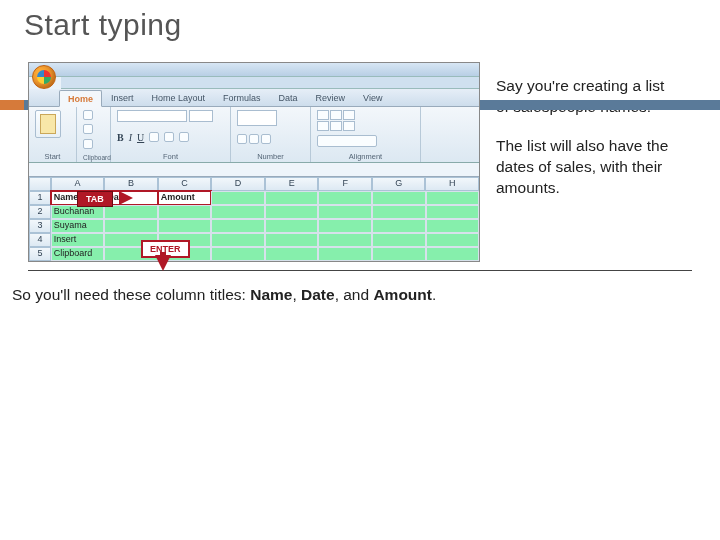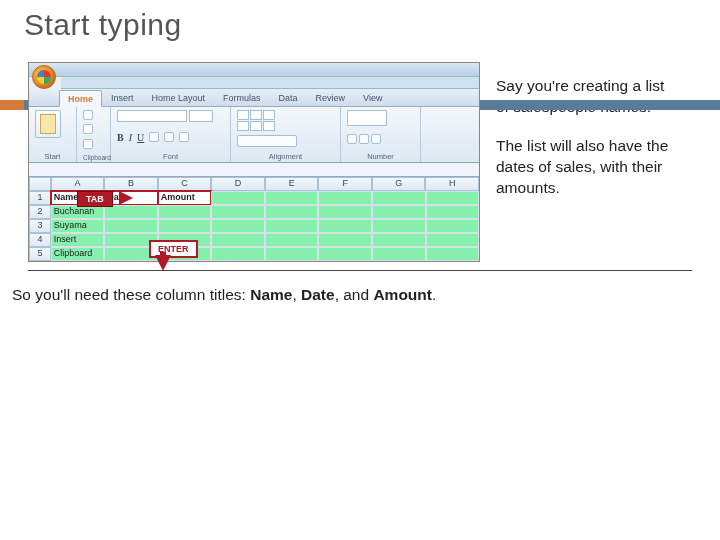--- a/index.html
+++ b/index.html
@@ -45,21 +45,21 @@
   .ch.sel{width:22px;}
   .ch.c{width:54px;}
   .row { display:flex; height:14px; }
   .rh { width:22px; border:1px solid #abc2d6; background:linear-gradient(#f2f7fb,#dde9f3); font-size:9px; color:#345; text-align:center;}
   .cell { width:54px; border:1px solid #d6e1eb; font-size:9px; padding:0 2px; color:#222; background:#86efac; }
   .cell.hdr { font-weight:bold; }
   .cell.hl { background:#fff; outline:2px solid #b01826; outline-offset:-1px; }
 
   .tab-badge { position:absolute; top:128px; left:48px; background:#b01826; color:#fff; font-size:9px; font-weight:bold; padding:2px 8px; border:1px solid #6a0a12;}
   .tab-arrow { position:absolute; top:128px; left:90px; width:0;height:0;border-top:7px solid transparent;border-bottom:7px solid transparent;border-left:14px solid #b01826;}
-  .enter-badge { position:absolute; top:177px; left:120px; background:#fff; color:#b01826; font-size:9px; font-weight:bold; padding:2px 7px; border:2px solid #b01826;}
+  .enter-badge { position:absolute; top:177px; left:112px; background:#fff; color:#b01826; font-size:9px; font-weight:bold; padding:2px 7px; border:2px solid #b01826;}
   .enter-arrow{ position:absolute; top:192px; left:126px; width:0;height:0;border-left:8px solid transparent;border-right:8px solid transparent;border-top:16px solid #b01826;}
   .enter-stem{ position:absolute; top:189px; left:131px; width:6px; height:6px; background:#b01826;}
 </style>
 </head>
 <body>
 
 <h1 class="slide-title">Start typing</h1>
 <div class="orange-bar"></div>
 <div class="blue-bar"></div>
 
@@ -103,44 +103,44 @@
         <div class="biub">
           <span style="font-weight:bold">B</span>
           <span style="font-style:italic">I</span>
           <span style="text-decoration:underline">U</span>
           <div class="fake-btn sm"></div>
           <div class="fake-btn sm"></div>
           <div class="fake-btn sm"></div>
         </div>
         <div class="rgrp-label">Font</div>
       </div>
+      <div class="rgrp" style="width:80px">
+        <div class="btnrow">
+            <div class="pct-box"></div>
+          </div>
+        <div class="btnrow">
+            <div class="fake-btn sm"></div>
+            <div class="fake-btn sm"></div>
+            <div class="fake-btn sm"></div>
+          </div>
+        <div class="rgrp-label">Number</div>
+      </div>
       <div class="rgrp" style="width:110px">
         <div class="align-grid">
             <div></div>
             <div></div>
             <div></div>
             <div></div>
             <div></div>
             <div></div>
           </div>
         <div class="btnrow">
             <div class="fake-btn" style="width:60px;height:12px"></div>
           </div>
         <div class="rgrp-label">Alignment</div>
-      </div>
-      <div class="rgrp" style="width:80px">
-        <div class="btnrow">
-            <div class="pct-box"></div>
-          </div>
-        <div class="btnrow">
-            <div class="fake-btn sm"></div>
-            <div class="fake-btn sm"></div>
-            <div class="fake-btn sm"></div>
-          </div>
-        <div class="rgrp-label">Number</div>
       </div>
     </div>
     <div class="xl-fbar"></div>
 
     <div class="xl-grid">
       <div class="colhdr">
         <div class="ch sel"></div>
         <div class="ch c">A</div>
         <div class="ch c">B</div>
         <div class="ch c">C</div>

